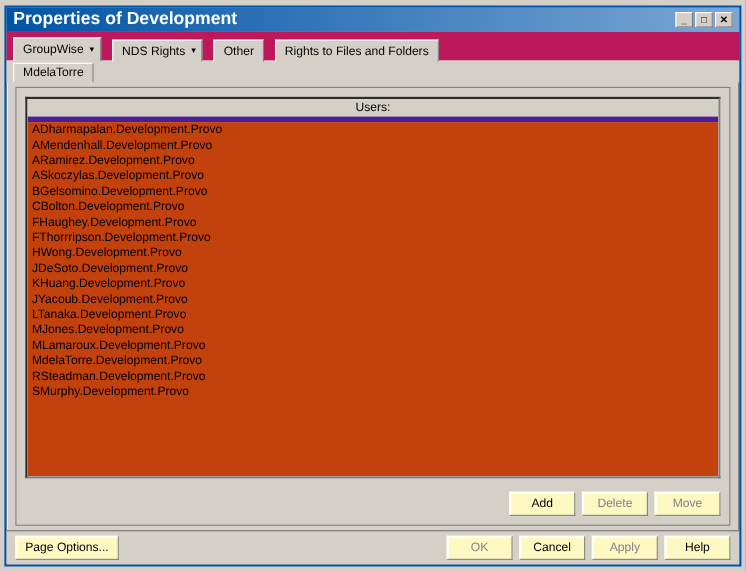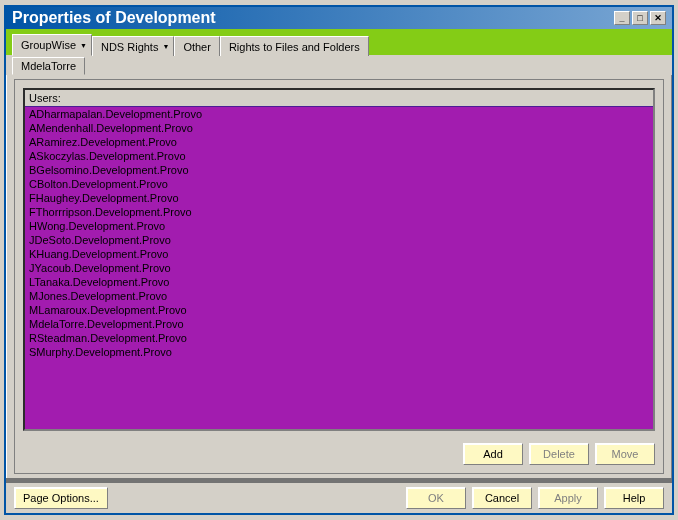--- a/index.html
+++ b/index.html
@@ -65,25 +65,25 @@
       font-size: 9px;
       font-weight: bold;
       color: #000;
     }
 
     .title-btn.close {
       color: #000;
     }
 
     .tabs-area {
-      background: #84cc16;
+      background: #be185d;
       padding: 4px 6px 0 6px;
       display: flex;
       align-items: flex-end;
-      gap: 0;
+      gap: 10px;
       flex-shrink: 0;
       flex-wrap: wrap;
     }
 
     .tab {
       background: #d4d0c8;
       border: 1px solid #808080;
       border-top-color: #ffffff;
       border-left-color: #ffffff;
       border-bottom: none;
@@ -158,30 +158,30 @@
       border: 2px inset #808080;
       background: white;
       flex: 1;
       overflow: hidden;
       display: flex;
       flex-direction: column;
     }
 
     .list-header {
       background: #d4d0c8;
-      border-bottom: 1px solid #4c1d95;
+      border-bottom: 5px solid #4c1d95;
       padding: 2px 4px;
-      text-align: left;
+      text-align: center;
       font-weight: normal;
     }
 
     .list-body {
       overflow-y: auto;
       flex: 1;
-      background: #a21caf;
+      background: #c2410c;
     }
 
     .list-item {
       padding: 1px 4px;
       cursor: default;
       white-space: nowrap;
     }
 
     .buttons-row {
       display: flex;
@@ -209,21 +209,21 @@
     .btn:disabled, .btn.disabled {
       color: #808080;
       cursor: default;
     }
 
     .bottom-bar {
       display: flex;
       justify-content: space-between;
       align-items: center;
       padding: 4px 8px;
-      border-top: 5px solid #737373;
+      border-top: 1px solid #737373;
       flex-shrink: 0;
       background: #d4d0c8;
       gap: 34px;
     }
 
     .bottom-right {
       display: flex;
       gap: 6px;
       margin-left: 12px;
     }

